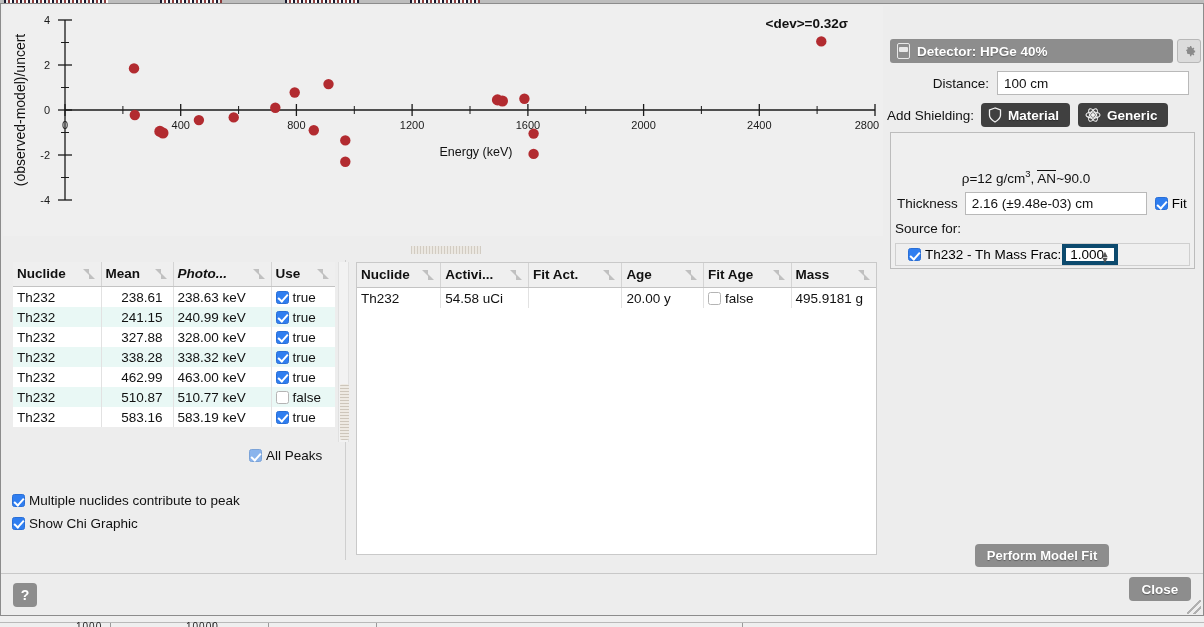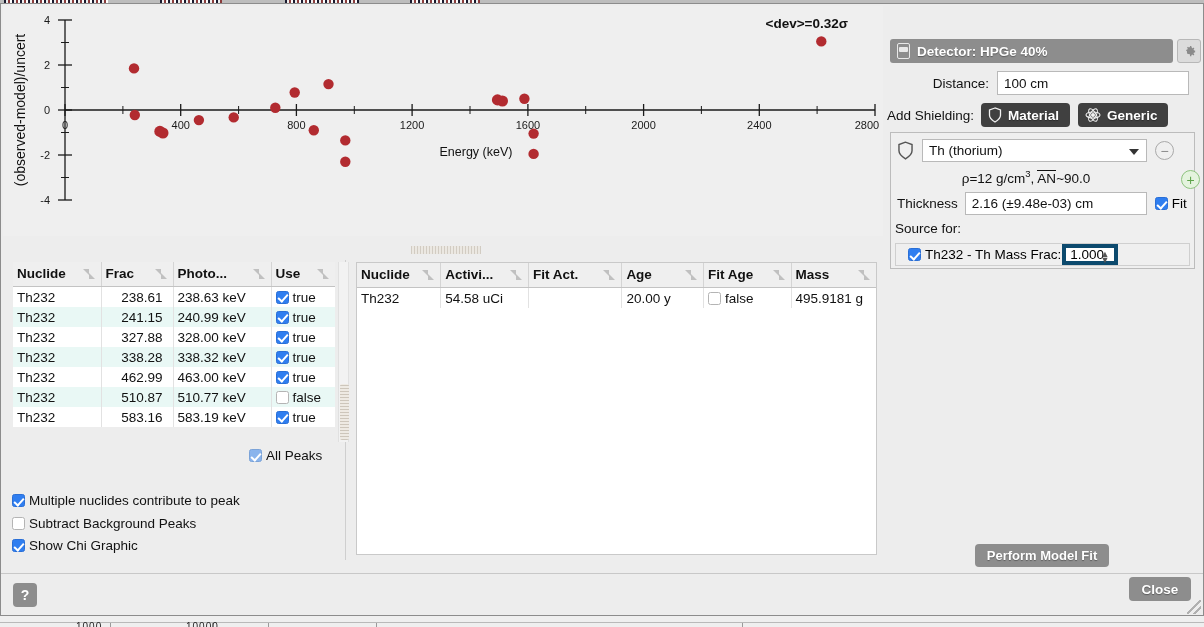--- a/index.html
+++ b/index.html
@@ -410,24 +410,24 @@
 
       <div class="peaks-wrap">
         <table class="tbl">
           <thead>
             <tr>
               <th style="width:88px;">
                 <span>Nuclide</span>
                 <span class="sortmark"></span>
               </th>
               <th style="width:72px;">
-                <span>Frac</span>
-                <span class="sortmark"></span>
-              </th>
-              <th style="width:98px;">
+                <span>Mean</span>
+                <span class="sortmark"></span>
+              </th>
+              <th style="width:98px;font-style:italic;">
                 <span>Photo...</span>
                 <span class="sortmark"></span>
               </th>
               <th style="width:64px;">
                 <span>Use</span>
                 <span class="sortmark"></span>
               </th>
             </tr>
           </thead>
           <tbody>
@@ -524,23 +524,20 @@
         </table>
       </div>
 
       <div class="allpeaks">
         <span class="cbx dim"></span><span>All Peaks</span>
       </div>
 
       <div class="optlist">
         <div class="optrow">
           <span class="cbx on"></span><span>Multiple nuclides contribute to peak</span>
-        </div>
-        <div class="optrow">
-          <span class="cbx off"></span><span>Subtract Background Peaks</span>
         </div>
         <div class="optrow">
           <span class="cbx on"></span><span>Show Chi Graphic</span>
         </div>
       </div>
 
       <div class="right">
 
         <div class="detector-bar">
           <span class="det-icon"></span>
@@ -571,31 +568,20 @@
               <circle cx="8" cy="8" r="2" fill="#f2f2f2"></circle>
               <ellipse cx="8" cy="8" rx="7" ry="3" fill="none" stroke="#f2f2f2" stroke-width="1.1"></ellipse>
               <ellipse cx="8" cy="8" rx="7" ry="3" fill="none" stroke="#f2f2f2" stroke-width="1.1" transform="rotate(60 8 8)"></ellipse>
               <ellipse cx="8" cy="8" rx="7" ry="3" fill="none" stroke="#f2f2f2" stroke-width="1.1" transform="rotate(120 8 8)"></ellipse>
             </svg>
             <span>Generic</span>
           </div>
         </div>
 
         <div class="shield-box">
-          <div class="shield-row1">
-            <svg width="17" height="19" viewBox="0 0 14 16" style="margin-right:8px;">
-              <path d="M7 1L1.5 3v5.2C1.5 11.6 7 15 7 15s5.5-3.4 5.5-6.8V3L7 1z" fill="none" stroke="#555" stroke-width="1.2"></path>
-            </svg>
-            <div class="sel">
-              <span>Th (thorium)</span>
-              <span class="caret"></span>
-            </div>
-            <div class="circ-btn">−</div>
-            <div class="circ-plus">+</div>
-          </div>
 
           <div class="rho">
             <span>ρ=12 g/cm</span><sup>3</sup><span>, </span><span class="ovl">AN</span><span>~90.0</span>
           </div>
 
           <div class="thick-row">
             <span class="lbl">Thickness</span>
             <input class="thick-input" value="2.16 (±9.48e-03) cm" style="">
             <span class="fit-chk"><span class="cbx on"></span><span>Fit</span></span>
           </div>

